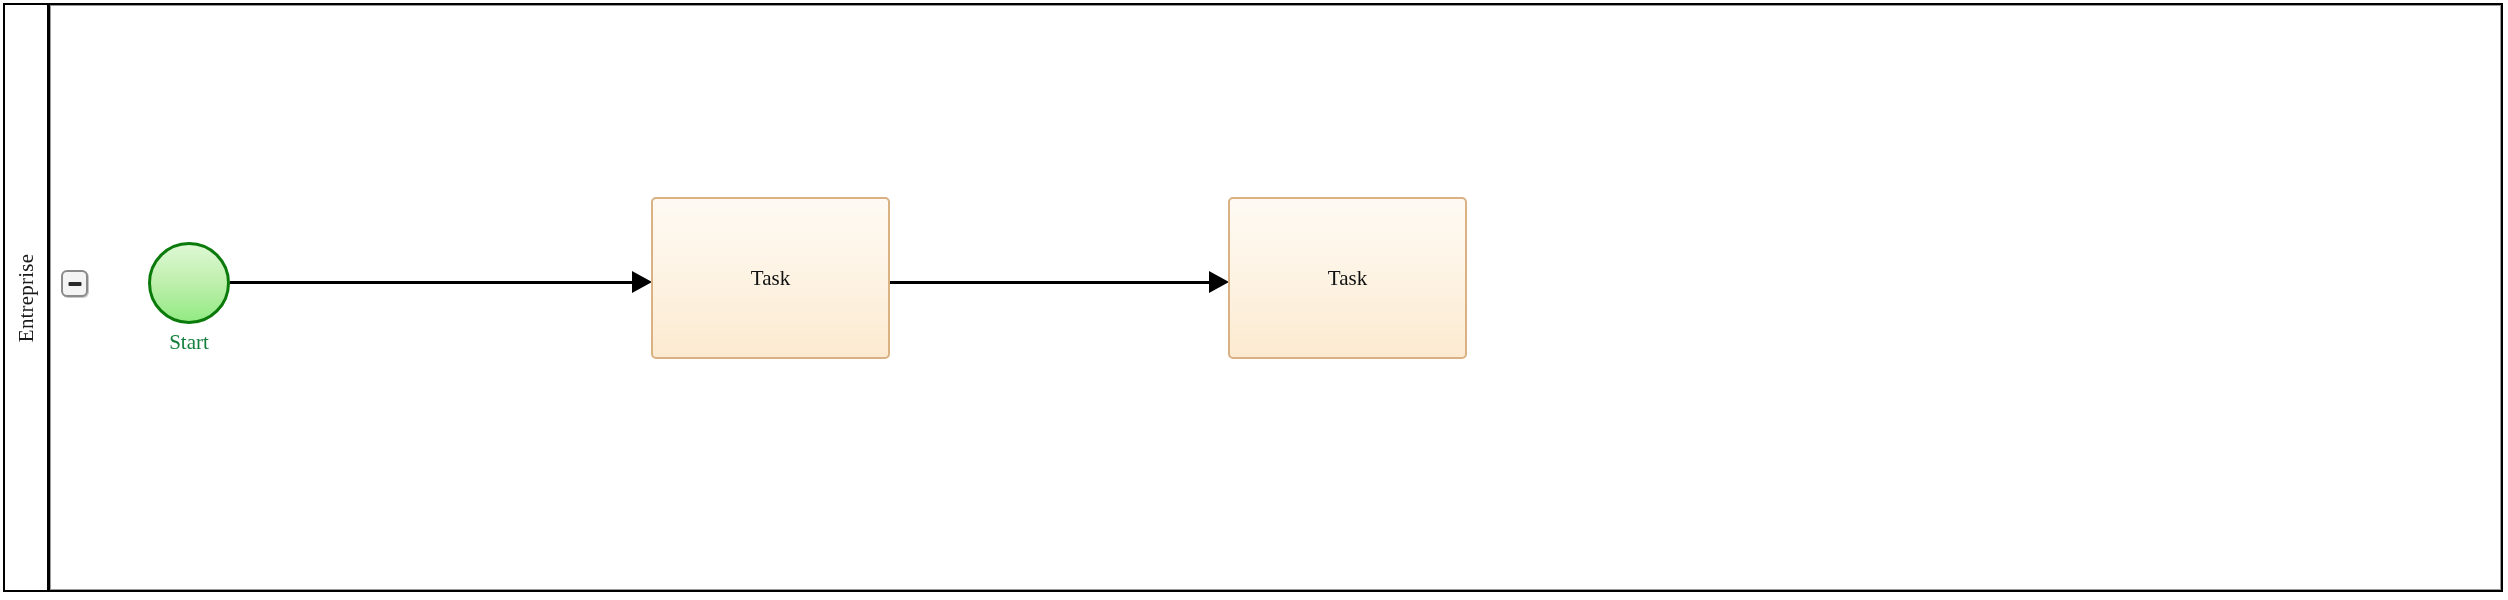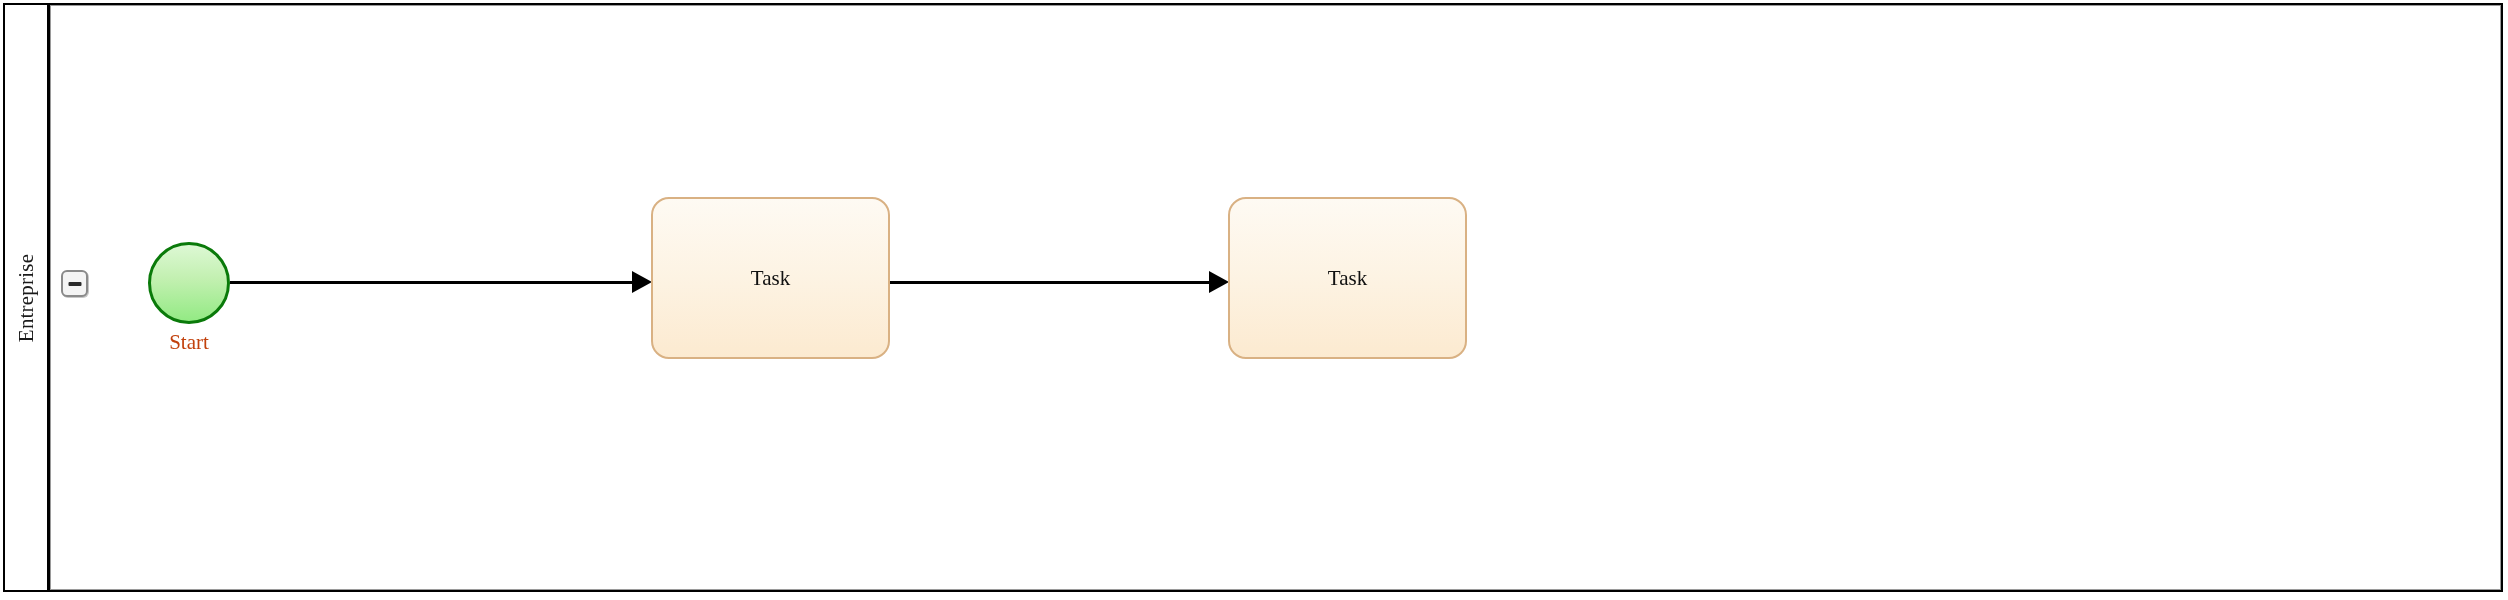--- a/index.html
+++ b/index.html
@@ -109,32 +109,32 @@
     background: linear-gradient(to bottom, #ddf8d4 0%, #c2f0b0 45%, #93ea84 100%);
   }
   .start-event .event-label {
     position: absolute;
     left: 50%;
     top: 88px;
     transform: translateX(-50%);
     white-space: nowrap;
     font-family: "Liberation Serif", "DejaVu Serif", serif;
     font-size: 21px;
-    color: #c2410c;
+    color: #15803d;
   }
 
   
   .task {
     position: absolute;
     top: 197px;
     width: 239px;
     height: 162px;
     box-sizing: border-box;
     border: 2px solid #d9b183;
-    border-radius: 18px;
+    border-radius: 5px;
     background: linear-gradient(to bottom, #fefaf3 0%, #fdf3e3 50%, #fcead0 100%);
     display: flex;
     align-items: center;
     justify-content: center;
   }
   .task-label {
     font-family: "Liberation Serif", "DejaVu Serif", serif;
     font-size: 21px;
     color: #111111;
     text-align: center;

